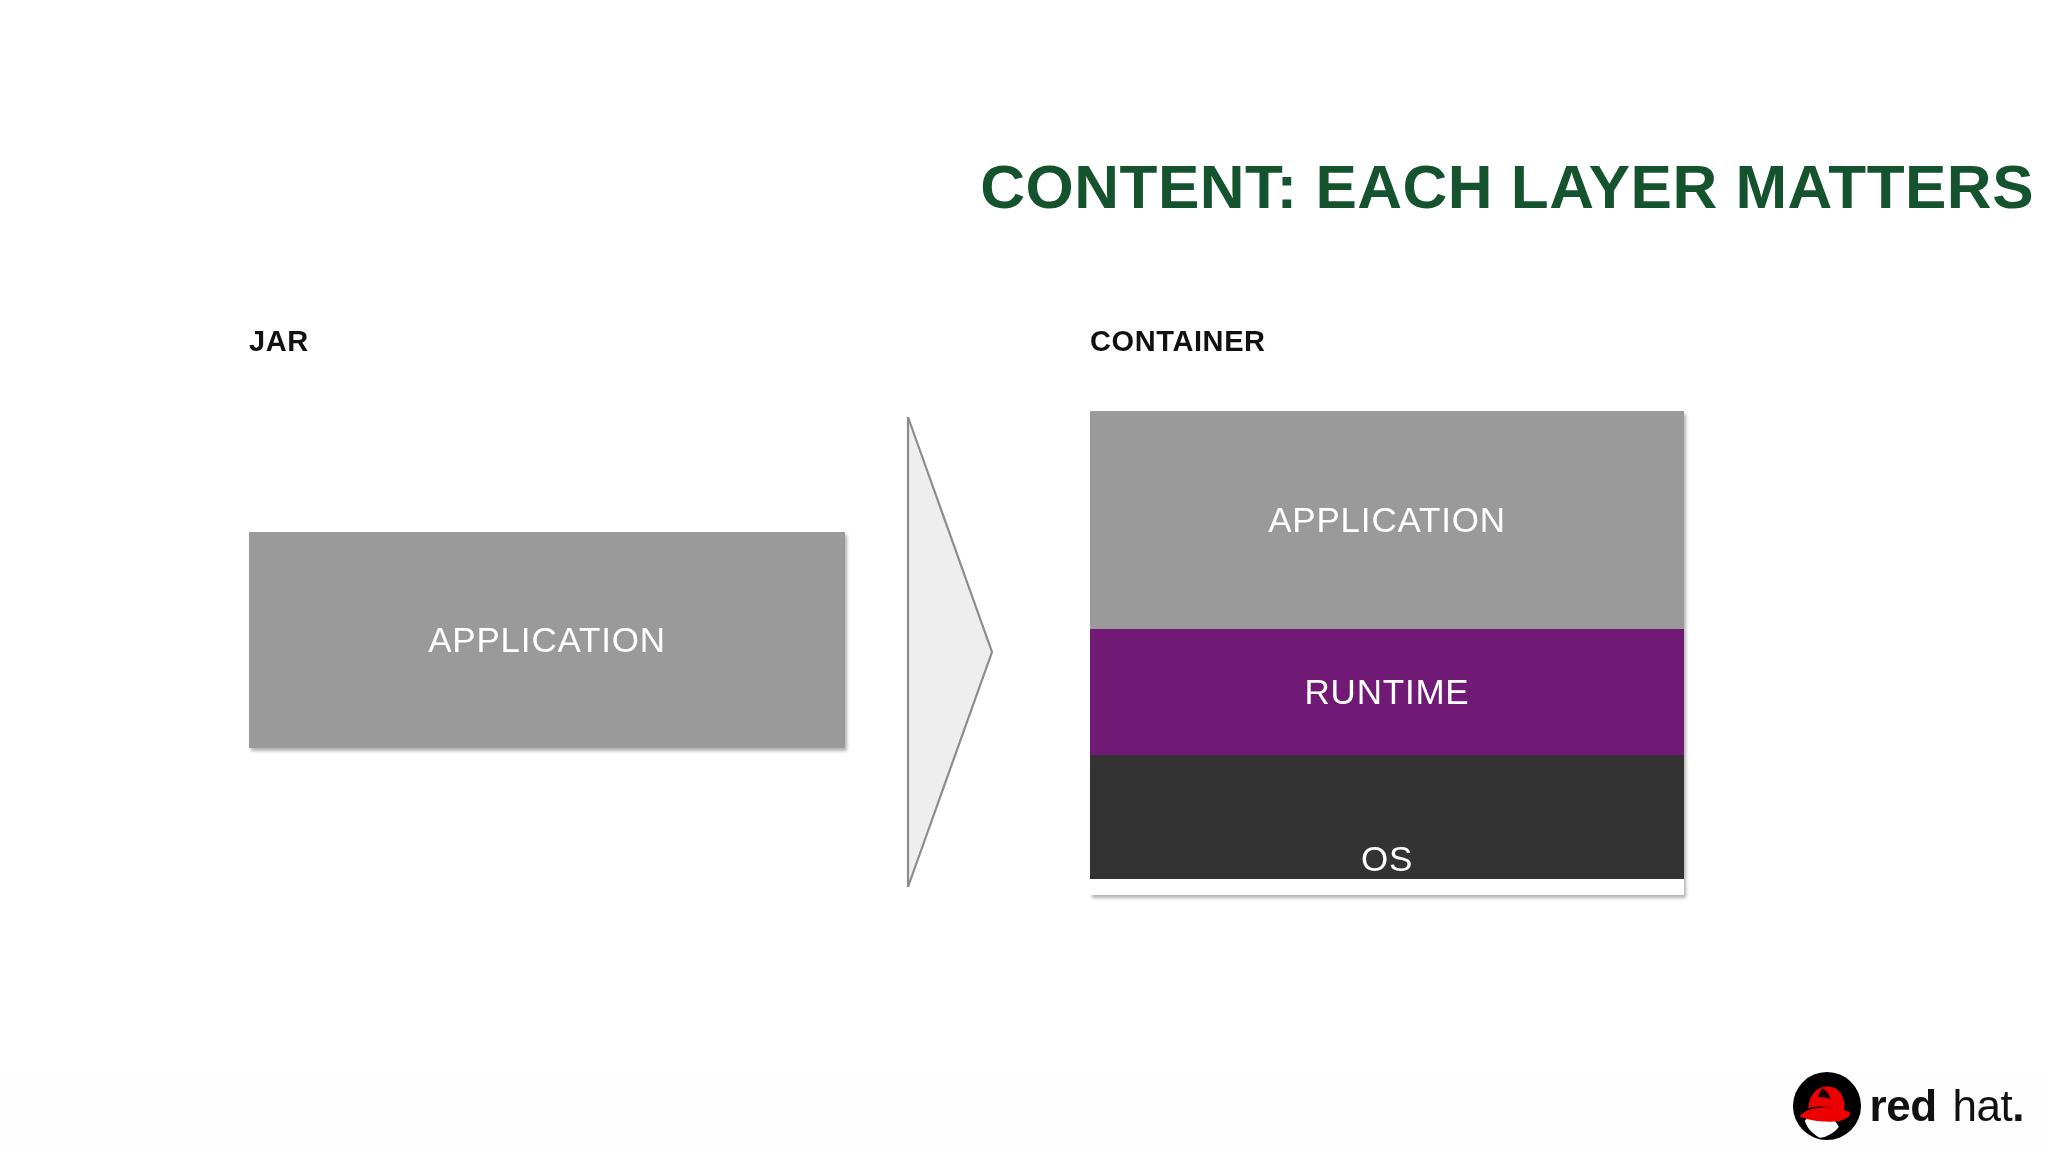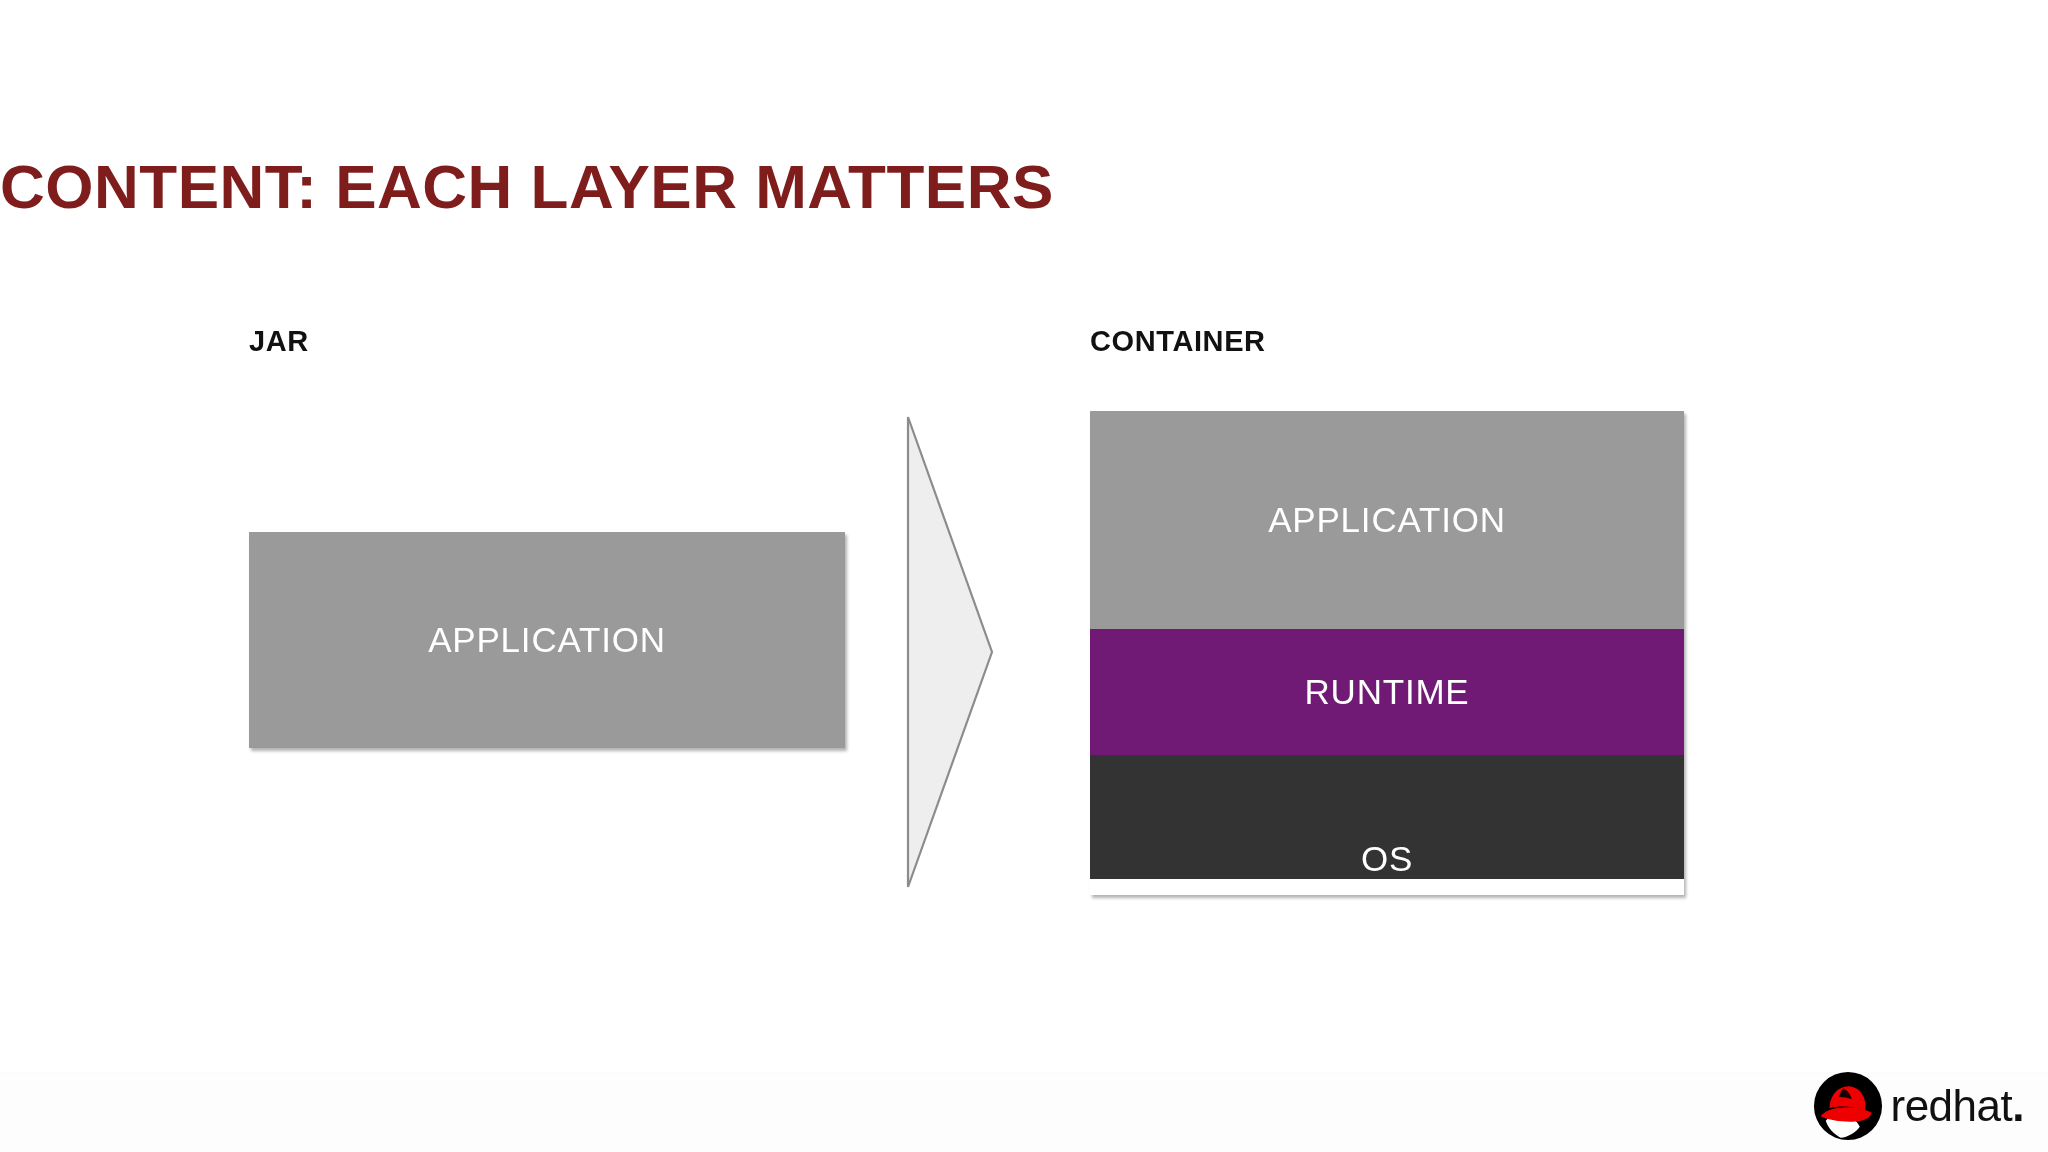--- a/index.html
+++ b/index.html
@@ -22,25 +22,25 @@
     inset: 0;
     background: #ffffff;
   }
 
   
   .slide-title {
     position: absolute;
     left: 0;
     right: 14px;
     top: 112px;
-    text-align: left;
+    text-align: right;
     font-size: 62px;
     font-weight: bold;
     letter-spacing: 0.5px;
-    color: #7f1d1d;
+    color: #14532d;
     line-height: 1.05;
   }
 
   
   .col-heading {
     position: absolute;
     font-size: 29px;
     font-weight: bold;
     color: #111111;
     letter-spacing: 0.6px;
@@ -145,22 +145,22 @@
     flex: none;
   }
   .brand-wordmark {
     display: flex;
     align-items: baseline;
     font-size: 44px;
     line-height: 1;
     color: #111111;
     letter-spacing: -0.5px;
   }
-  .brand-wordmark .w-red  { font-weight: normal; }
-  .brand-wordmark .w-hat  { font-weight: normal; }
+  .brand-wordmark .w-red  { font-weight: bold; }
+  .brand-wordmark .w-hat  { font-weight: normal; margin-left: 16px; }
   .brand-wordmark .w-dot  { font-weight: bold; }
 </style>
 </head>
 <body>
 
 <div class="slide">
 
   <h1 class="slide-title">CONTENT: EACH LAYER MATTERS</h1>
 
   <div class="col-heading jar">JAR</div>

